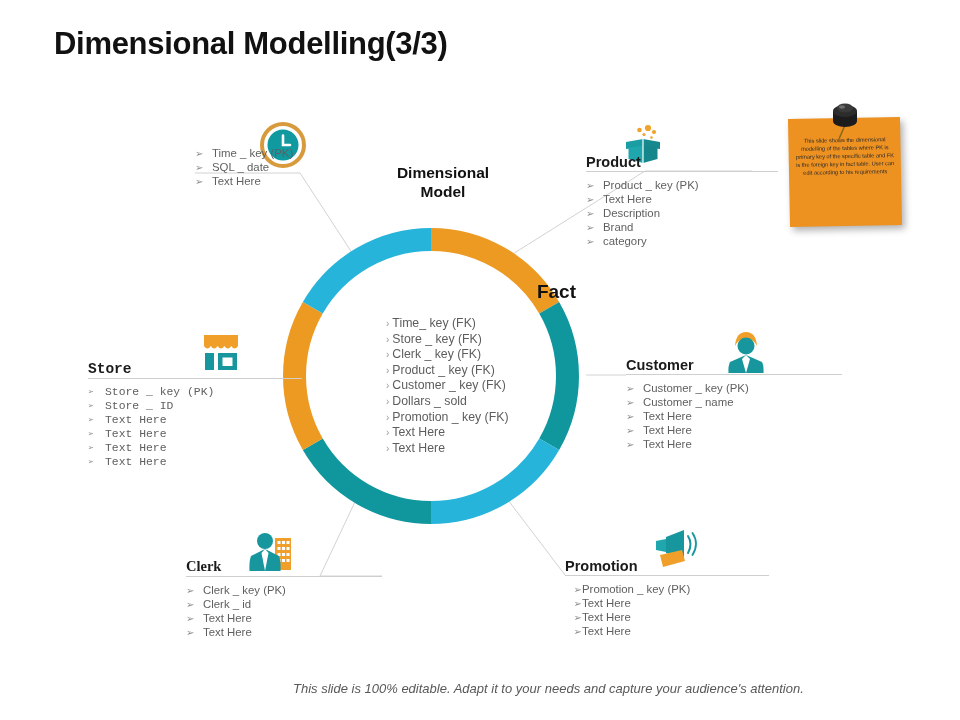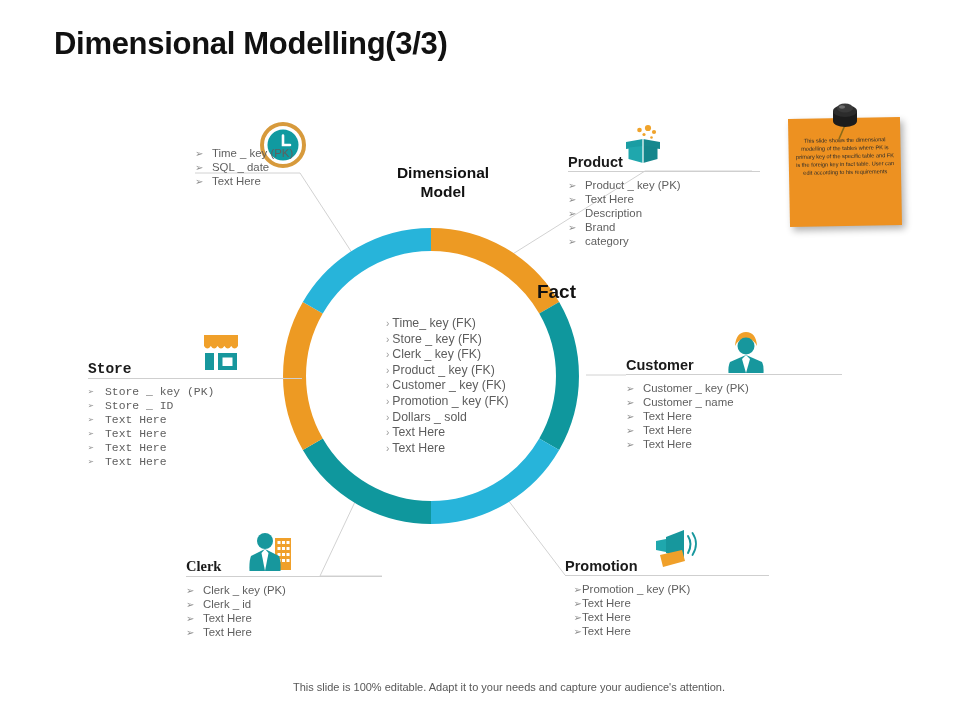--- a/index.html
+++ b/index.html
@@ -101,21 +101,21 @@
     width: 17px;
     flex: 0 0 17px;
     line-height: 13.9px;
   }
 
   
   #node-time      { left: 195px; top: 140px; width: 200px; }
   #node-time .node-rule { width: 186px; }
   #node-time .node-name { left: 0; }
 
-  #node-product   { left: 568px; top: 138px; width: 210px; }
+  #node-product   { left: 586px; top: 138px; width: 210px; }
   #node-product .node-rule { width: 192px; }
   #node-product .node-name { left: 0; }
 
   #node-store     { left: 88px; top: 345px; width: 215px; font-family: Liberation Mono, monospace; }
   #node-store .node-rule { width: 214px; }
   #node-store .node-name { left: 0; }
 
   #node-customer  { left: 626px; top: 341px; width: 220px; }
   #node-customer .node-rule { width: 216px; }
   #node-customer .node-name { left: 0; }
@@ -190,23 +190,24 @@
     top: -19px;
     width: 40px;
     height: 44px;
   }
 
   
   #footer {
     position: absolute;
     left: 293px;
     top: 681px;
-    font-size: 11px;
+    font-size: 13px;
     color: #585858;
     white-space: nowrap;
+    font-style: italic;
   }
 </style>
 </head>
 <body>
 
 <div id="slide">
 
   <div id="title">Dimensional Modelling(3/3)</div>
 
   <svg id="connectors" viewBox="0 0 960 720" xmlns="http://www.w3.org/2000/svg">
@@ -246,22 +247,22 @@
   </div>
 
   <div id="fact-box">
     <div id="fact-title">Fact</div>
     <div id="fact-list">
         <div class="fact-item"><span class="chev">›</span><span>Time_ key (FK)</span></div>
         <div class="fact-item"><span class="chev">›</span><span>Store _ key (FK)</span></div>
         <div class="fact-item"><span class="chev">›</span><span>Clerk _ key (FK)</span></div>
         <div class="fact-item"><span class="chev">›</span><span>Product _ key (FK)</span></div>
         <div class="fact-item"><span class="chev">›</span><span>Customer _ key (FK)</span></div>
+        <div class="fact-item"><span class="chev">›</span><span>Dollars _ sold</span></div>
         <div class="fact-item"><span class="chev">›</span><span>Promotion _ key (FK)</span></div>
-        <div class="fact-item"><span class="chev">›</span><span>Dollars _ sold</span></div>
         <div class="fact-item"><span class="chev">›</span><span>Text Here</span></div>
         <div class="fact-item"><span class="chev">›</span><span>Text Here</span></div>
       </div>
   </div>
 
   <div class="icon-holder" id="icon-time">
     <svg width="46" height="46" viewBox="0 0 46 46" xmlns="http://www.w3.org/2000/svg">
       <circle cx="23" cy="23" r="21" fill="none" stroke="#D79A3C" stroke-width="4"></circle>
       <circle cx="23" cy="23" r="15.5" fill="#109AA0"></circle>
       <path d="M23 13.5 L23 23 L30 23" stroke="#ffffff" stroke-width="2.6" fill="none" stroke-linecap="round"></path>

